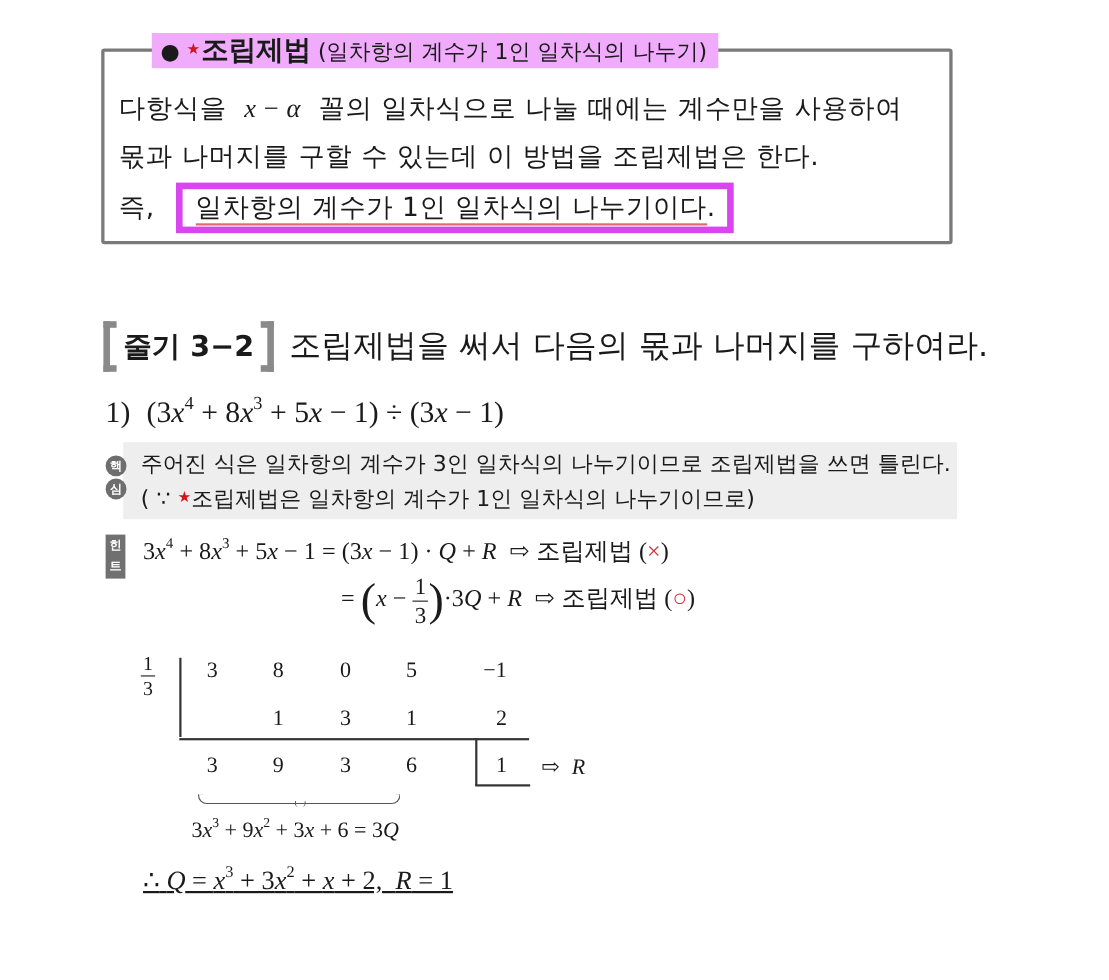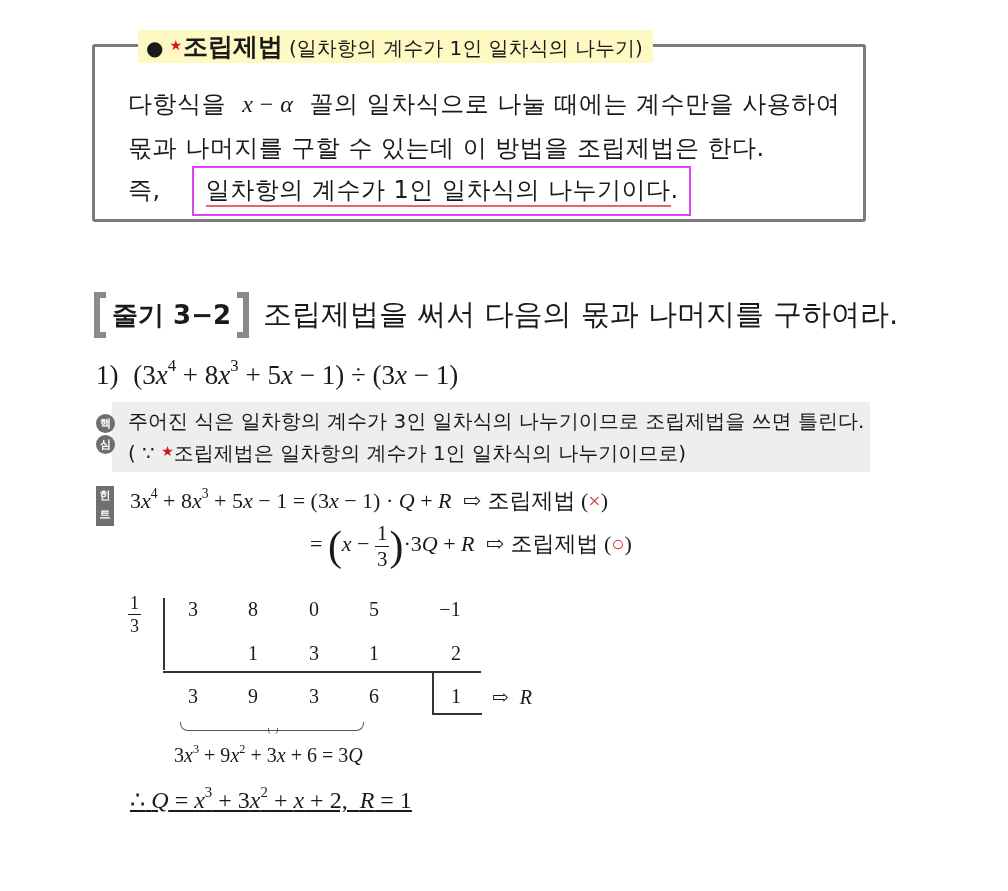--- a/index.html
+++ b/index.html
@@ -10,32 +10,32 @@
     .math { font-family: "Liberation Serif", "DejaVu Serif", serif; }
     .math i { font-style: italic; }
     sup { font-size: 0.62em; vertical-align: 0.75em; line-height: 0; }
 
     
     .concept-box {
       position: absolute; left: 92px; top: 44px; width: 774px; height: 178px;
       border: 3px solid #7a7a7a; border-radius: 3px; box-sizing: border-box;
     }
     .concept-title {
-      position: absolute; left: 138px; top: 30px; background: #fef9c3;
+      position: absolute; left: 138px; top: 30px; background: #f0abfc;
       padding: 0 10px 0 8px; font-size: 23px; line-height: 30px; white-space: nowrap;
     }
     .concept-title .dot { font-size: 20px; margin-right: 6px; }
     .concept-title .star { color: #d4141c; font-size: 14px; vertical-align: 5px; margin-right: 1px; }
     .concept-title .bold { font-weight: bold; font-size: 25px; }
     .concept-title .sub { font-size: 20px; margin-left: 6px; }
     .concept-line {
-      position: absolute; left: 128px; font-size: 24px; line-height: 42px; white-space: nowrap; letter-spacing: 0.5px;
+      position: absolute; left: 108px; font-size: 24px; line-height: 30px; white-space: nowrap; letter-spacing: 0.5px;
     }
     .highlight-box {
-      display: inline-block; border: 2px solid #d946ef; padding: 1px 10px 3px 12px; margin-left: 23px;
+      display: inline-block; border: 6px solid #d946ef; padding: 1px 10px 3px 12px; margin-left: 11px;
     }
     .highlight-box .ul { border-bottom: 2px solid #e06a6a; padding-bottom: 1px; }
 
     
     .problem-header { position: absolute; left: 94px; top: 292px; white-space: nowrap; }
     .bracket {
       display: inline-block; width: 12px; height: 46px; border: 6px solid #8a8a8a;
       box-sizing: border-box; vertical-align: middle;
     }
     .bracket.left { border-right: none; }

